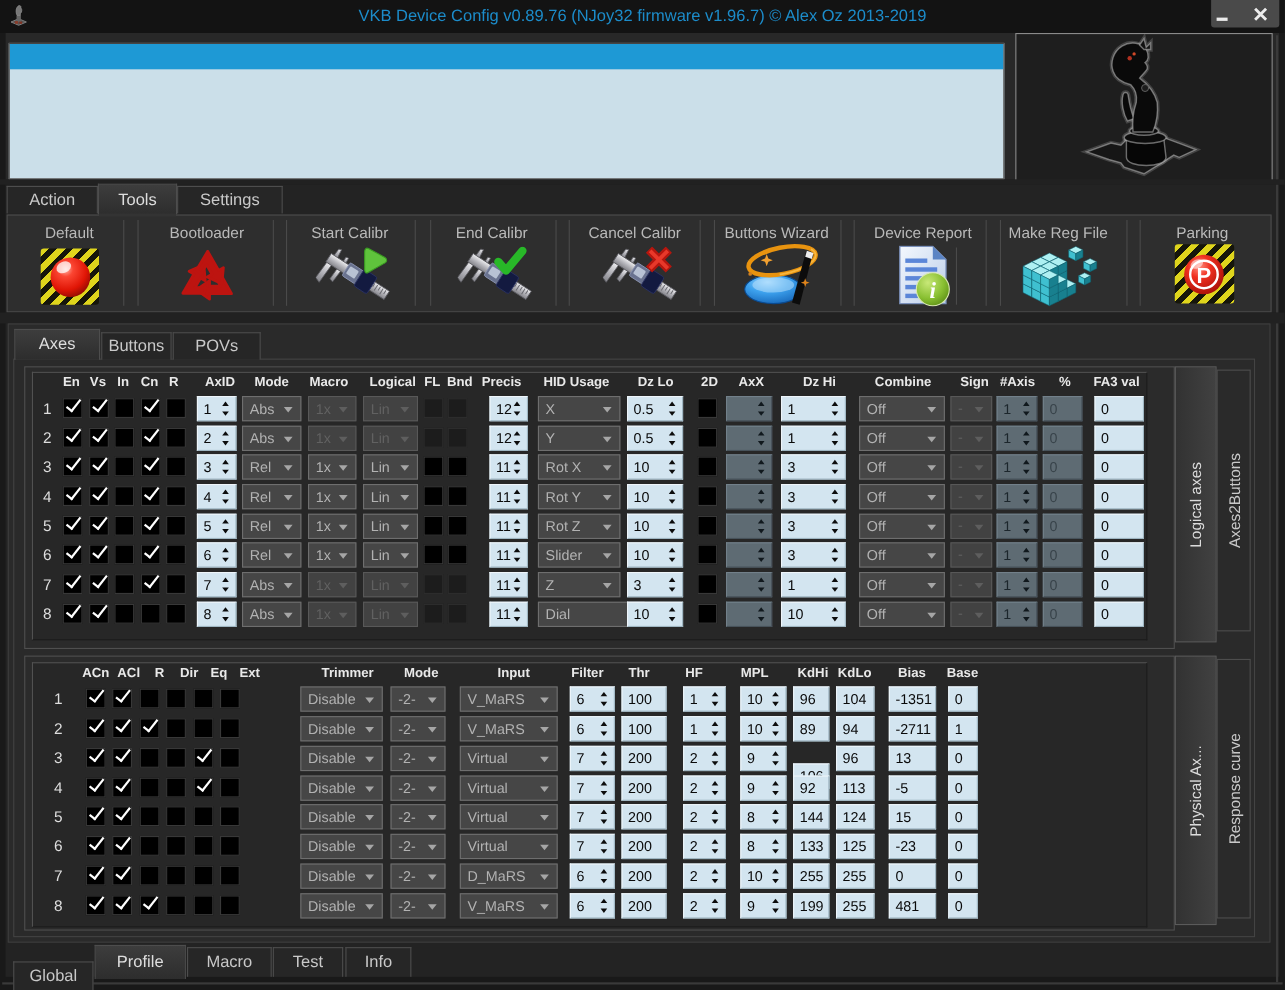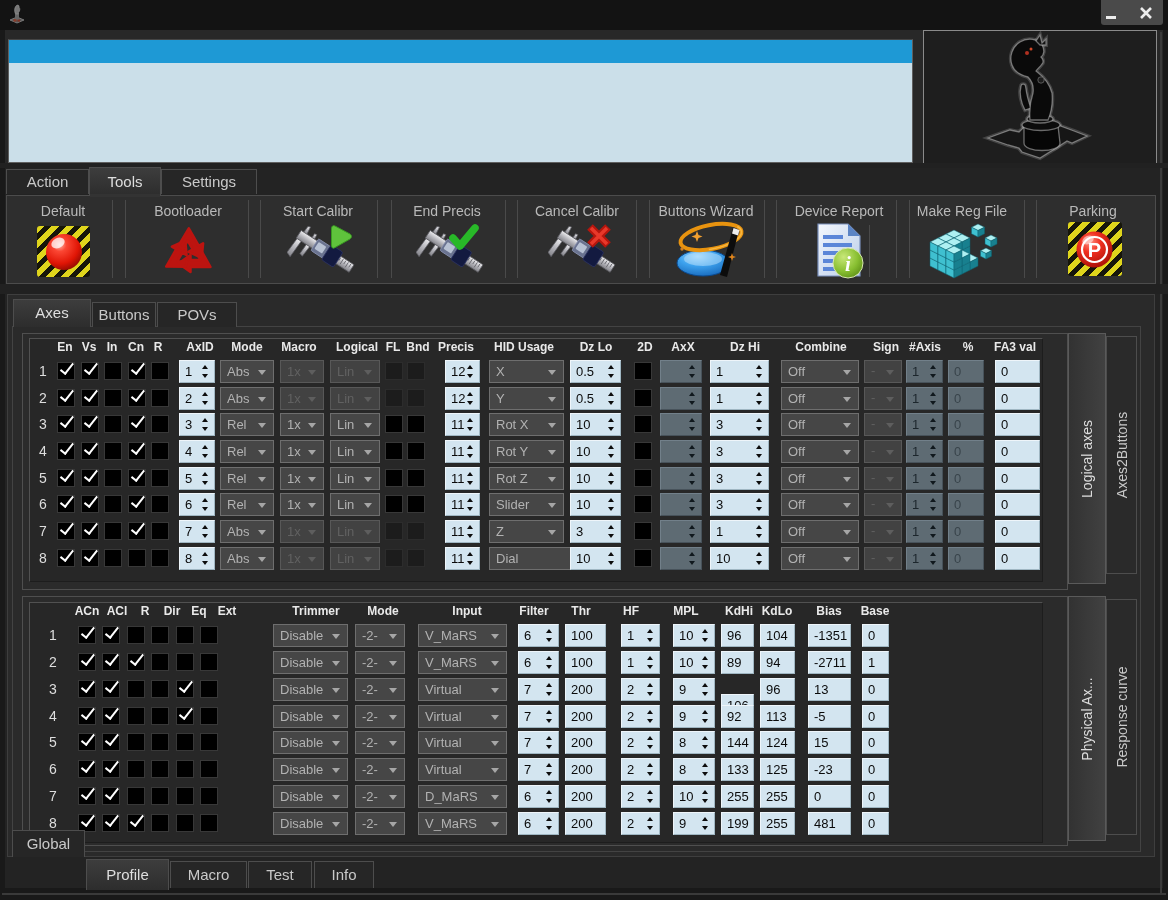--- a/index.html
+++ b/index.html
@@ -49,20 +49,21 @@
 </style></head><body>
 <div id="w">
 
 <div class="abs" style="left:0;top:0;width:1168px;height:30px;background:#131313"></div>
 <div class="abs" style="left:5px;top:30px;width:1158px;height:133px;background:#282828"></div>
 <div class="abs" style="left:0;top:30px;width:5px;height:863px;background:#191919"></div>
 <div class="abs" style="left:1163px;top:30px;width:5px;height:863px;background:#191919"></div>
 <div class="abs" style="left:0;top:888px;width:1168px;height:12px;background:#191919"></div>
 <div class="abs" style="left:2px;top:893px;width:1164px;height:2px;background:#3a3a3a"></div>
 <div class="abs" style="left:1160px;top:32px;width:2px;height:861px;background:#3a3a3a"></div>
+<div class="abs" style="left:0;top:6px;width:1168px;text-align:center;font-size:15px;color:#1c8cca">VKB Device Config v0.89.76 (NJoy32 firmware v1.96.7) © Alex Oz 2013-2019</div>
 <svg class="abs" style="left:7px;top:3px" width="20" height="22" viewBox="0 0 20 22">
 <path d="M3 17 L10 14 L17 17 L10 20 Z" fill="#555" stroke="#888" stroke-width="0.8"></path>
 <rect x="8" y="11" width="4" height="6" fill="#666"></rect>
 <path d="M8.5 11 C7 8 7.5 4 9.5 2.5 C11 1.5 12.5 2.5 12 4.2 C13.3 5.5 13 8 11.5 9.5 L11.5 11 Z" fill="#777" stroke="#999" stroke-width="0.6"></path>
 <rect x="6.5" y="16.2" width="3" height="2.4" fill="#8a3c2a"></rect>
       <rect x="10.5" y="16.6" width="2.6" height="2" fill="#803020"></rect>
 </svg>
 <div class="abs" style="left:1101px;top:0;width:62px;height:25px;background:#4a4a4a;border-radius:0 0 3px 3px"></div>
 <div class="abs" style="left:1106px;top:16px;width:10px;height:3px;background:#ececec"></div>
 <svg class="abs" style="left:1139px;top:6px" width="14" height="14" viewBox="0 0 14 14">
@@ -93,21 +94,21 @@
 <div class="abs" style="left:0;top:163px;width:1168px;height:5px;background:#212121"></div>
 <div class="tab" style="left:6px;top:169px;width:83px;height:25px;line-height:24px">Action</div>
 <div class="tab sel" style="left:89px;top:167px;width:72px;height:28px;line-height:27px">Tools</div>
 <div class="tab" style="left:161px;top:169px;width:96px;height:25px;line-height:24px">Settings</div>
 <div class="abs" style="left:6px;top:195px;width:1150px;height:89px;background:#2e2e2e;border:1px solid #4c4c4c"></div>
 <div class="abs" style="left:90px;top:194px;width:70px;height:3px;background:#333333"></div>
 <div class="abs" style="left:0;top:284px;width:1168px;height:10px;background:#212121"></div>
 <div class="tbl" style="left:63px;top:203px">Default</div>
 <div class="tbl" style="left:188px;top:203px">Bootloader</div>
 <div class="tbl" style="left:318px;top:203px">Start Calibr</div>
-<div class="tbl" style="left:447px;top:203px">End Precis</div>
+<div class="tbl" style="left:447px;top:203px">End Calibr</div>
 <div class="tbl" style="left:577px;top:203px">Cancel Calibr</div>
 <div class="tbl" style="left:706px;top:203px">Buttons Wizard</div>
 <div class="tbl" style="left:839px;top:203px">Device Report</div>
 <div class="tbl" style="left:962px;top:203px">Make Reg File</div>
 <div class="tbl" style="left:1093px;top:203px">Parking</div>
 <div class="sep" style="left:112px"></div>
     <div class="sep" style="left:125px"></div>
 <div class="sep" style="left:248px"></div>
     <div class="sep" style="left:260px"></div>
 <div class="sep" style="left:377px"></div>
@@ -1117,17 +1118,17 @@
     </div>
 <div class="bx" style="left:760px;top:812px;width:35px">
       <i>255</i>
     </div>
 <div class="bx" style="left:808px;top:812px;width:43px">
       <i>481</i>
     </div>
 <div class="bx" style="left:862px;top:812px;width:27px">
       <i>0</i>
     </div>
-<div class="tab" style="left:12px;top:830px;width:73px;height:27px;line-height:25px">Global</div>
+<div class="tab" style="left:12px;top:874px;width:73px;height:27px;line-height:25px">Global</div>
 <div class="tab sel" style="left:86px;top:859px;width:83px;height:31px;line-height:30px">Profile</div>
 <div class="tab" style="left:170px;top:861px;width:77px;height:27px;line-height:25px">Macro</div>
 <div class="tab" style="left:248px;top:861px;width:64px;height:27px;line-height:25px">Test</div>
 <div class="tab" style="left:314px;top:861px;width:60px;height:27px;line-height:25px">Info</div>
 </div>
 </body></html>

